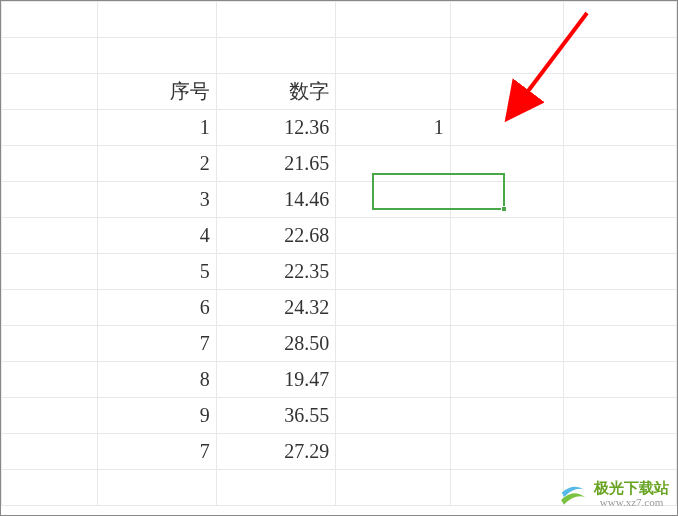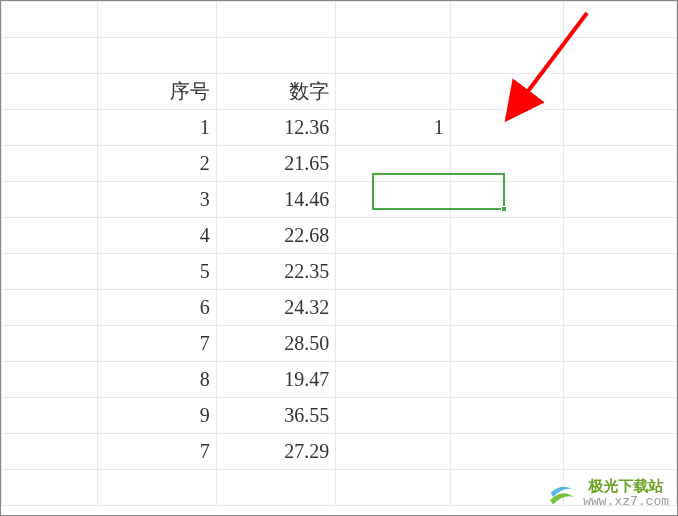--- a/index.html
+++ b/index.html
@@ -70,22 +70,22 @@
   flex-direction: column;
   line-height: 1.1;
 }
 .wm-title {
   font-family: "Microsoft YaHei", sans-serif;
   font-size: 15px;
   font-weight: bold;
   color: #6aa425;
 }
 .wm-url {
-  font-family: Liberation Mono, monospace;
-  font-size: 13px;
+  font-family: Liberation Serif, serif;
+  font-size: 11px;
   color: #9b9b9b;
 }
 </style>
 </head>
 <body>
 
 <table class="grid">
   <tbody id="grid-body">
       <tr>
         <td class="first-col"></td>

